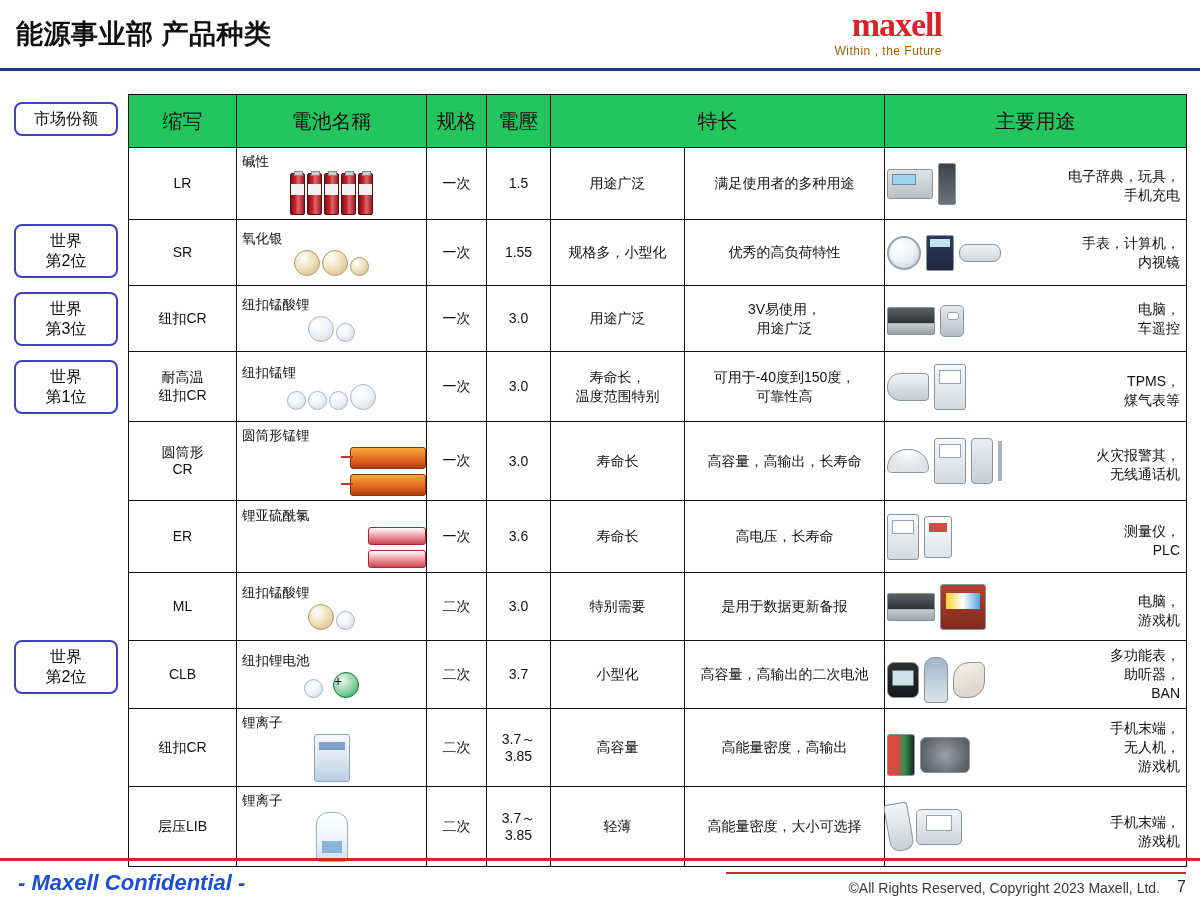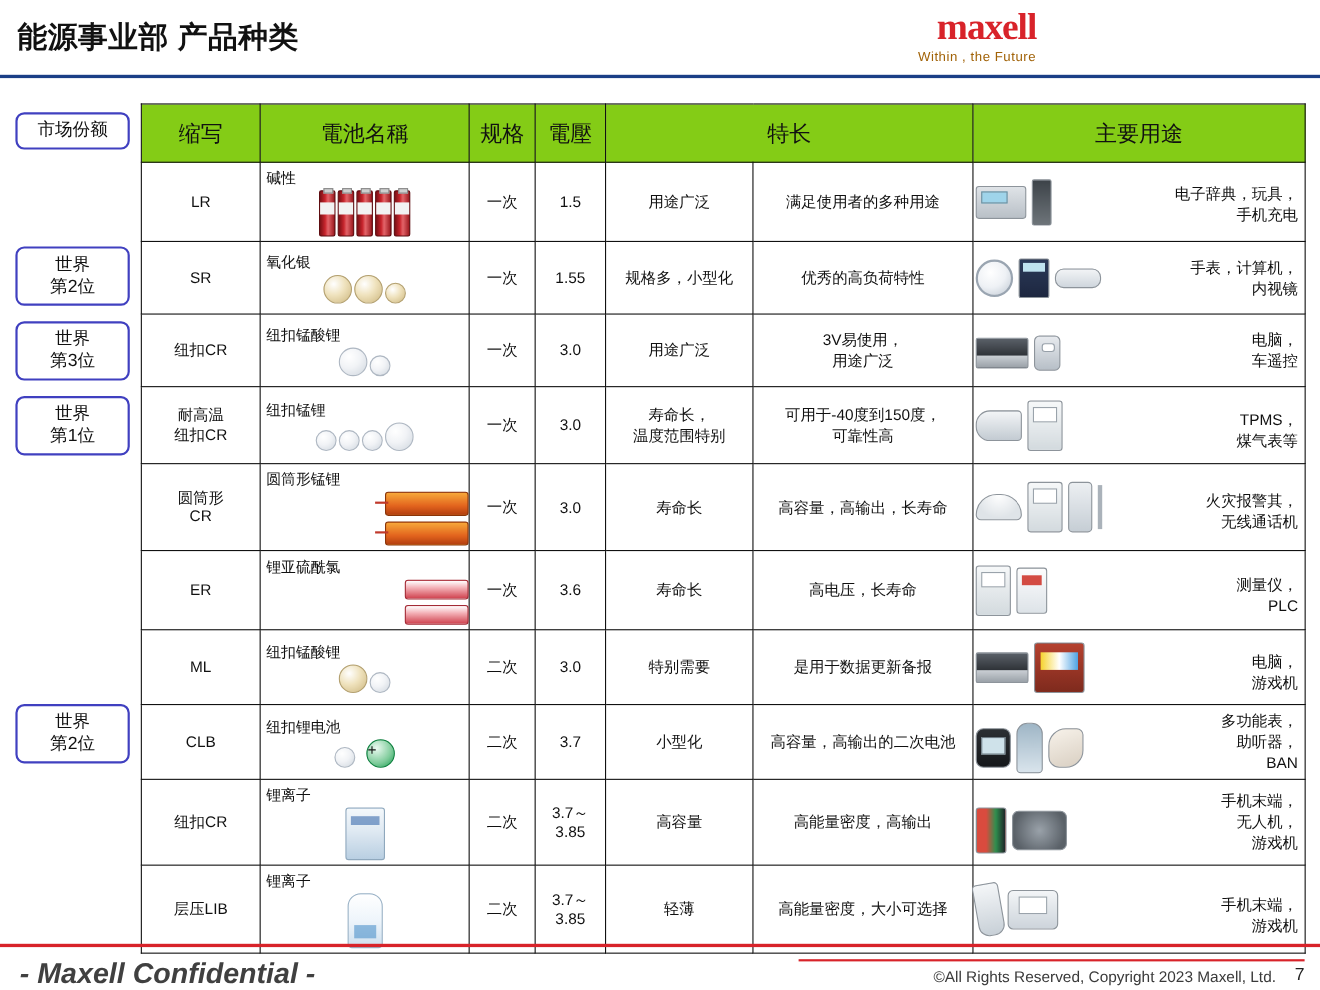--- a/index.html
+++ b/index.html
@@ -85,21 +85,21 @@
     width: 1058px;
     background: #fff;
   }
   table.matrix th, table.matrix td {
     border: 1px solid #111;
     vertical-align: middle;
     font-size: 14px;
     padding: 0;
   }
   table.matrix thead th {
-    background: #84cc16;
+    background: #22c55e;
     height: 52px;
     font-size: 20px;
     font-weight: normal;
     text-align: center;
   }
   .col-abbr { width: 108px; }
   .col-name { width: 190px; }
   .col-spec { width: 60px; }
   .col-volt { width: 64px; }
   .col-feat1 { width: 134px; }
@@ -400,23 +400,23 @@
   
   .footer-rule-red {
     position: absolute;
     left: 0; top: 858px;
     width: 1200px; height: 3px;
     background: #d8232a;
   }
   .footer-left {
     position: absolute;
     left: 18px; top: 870px;
-    font-size: 26px;
+    font-size: 22px;
     font-weight: bold;
-    color: #404040;
+    color: #1d4ed8;
     font-style: italic;
   }
   .footer-line {
     position: absolute;
     right: 14px; top: 872px;
     width: 460px; height: 2px;
     background: #d8232a;
   }
   .footer-right {
     position: absolute;

